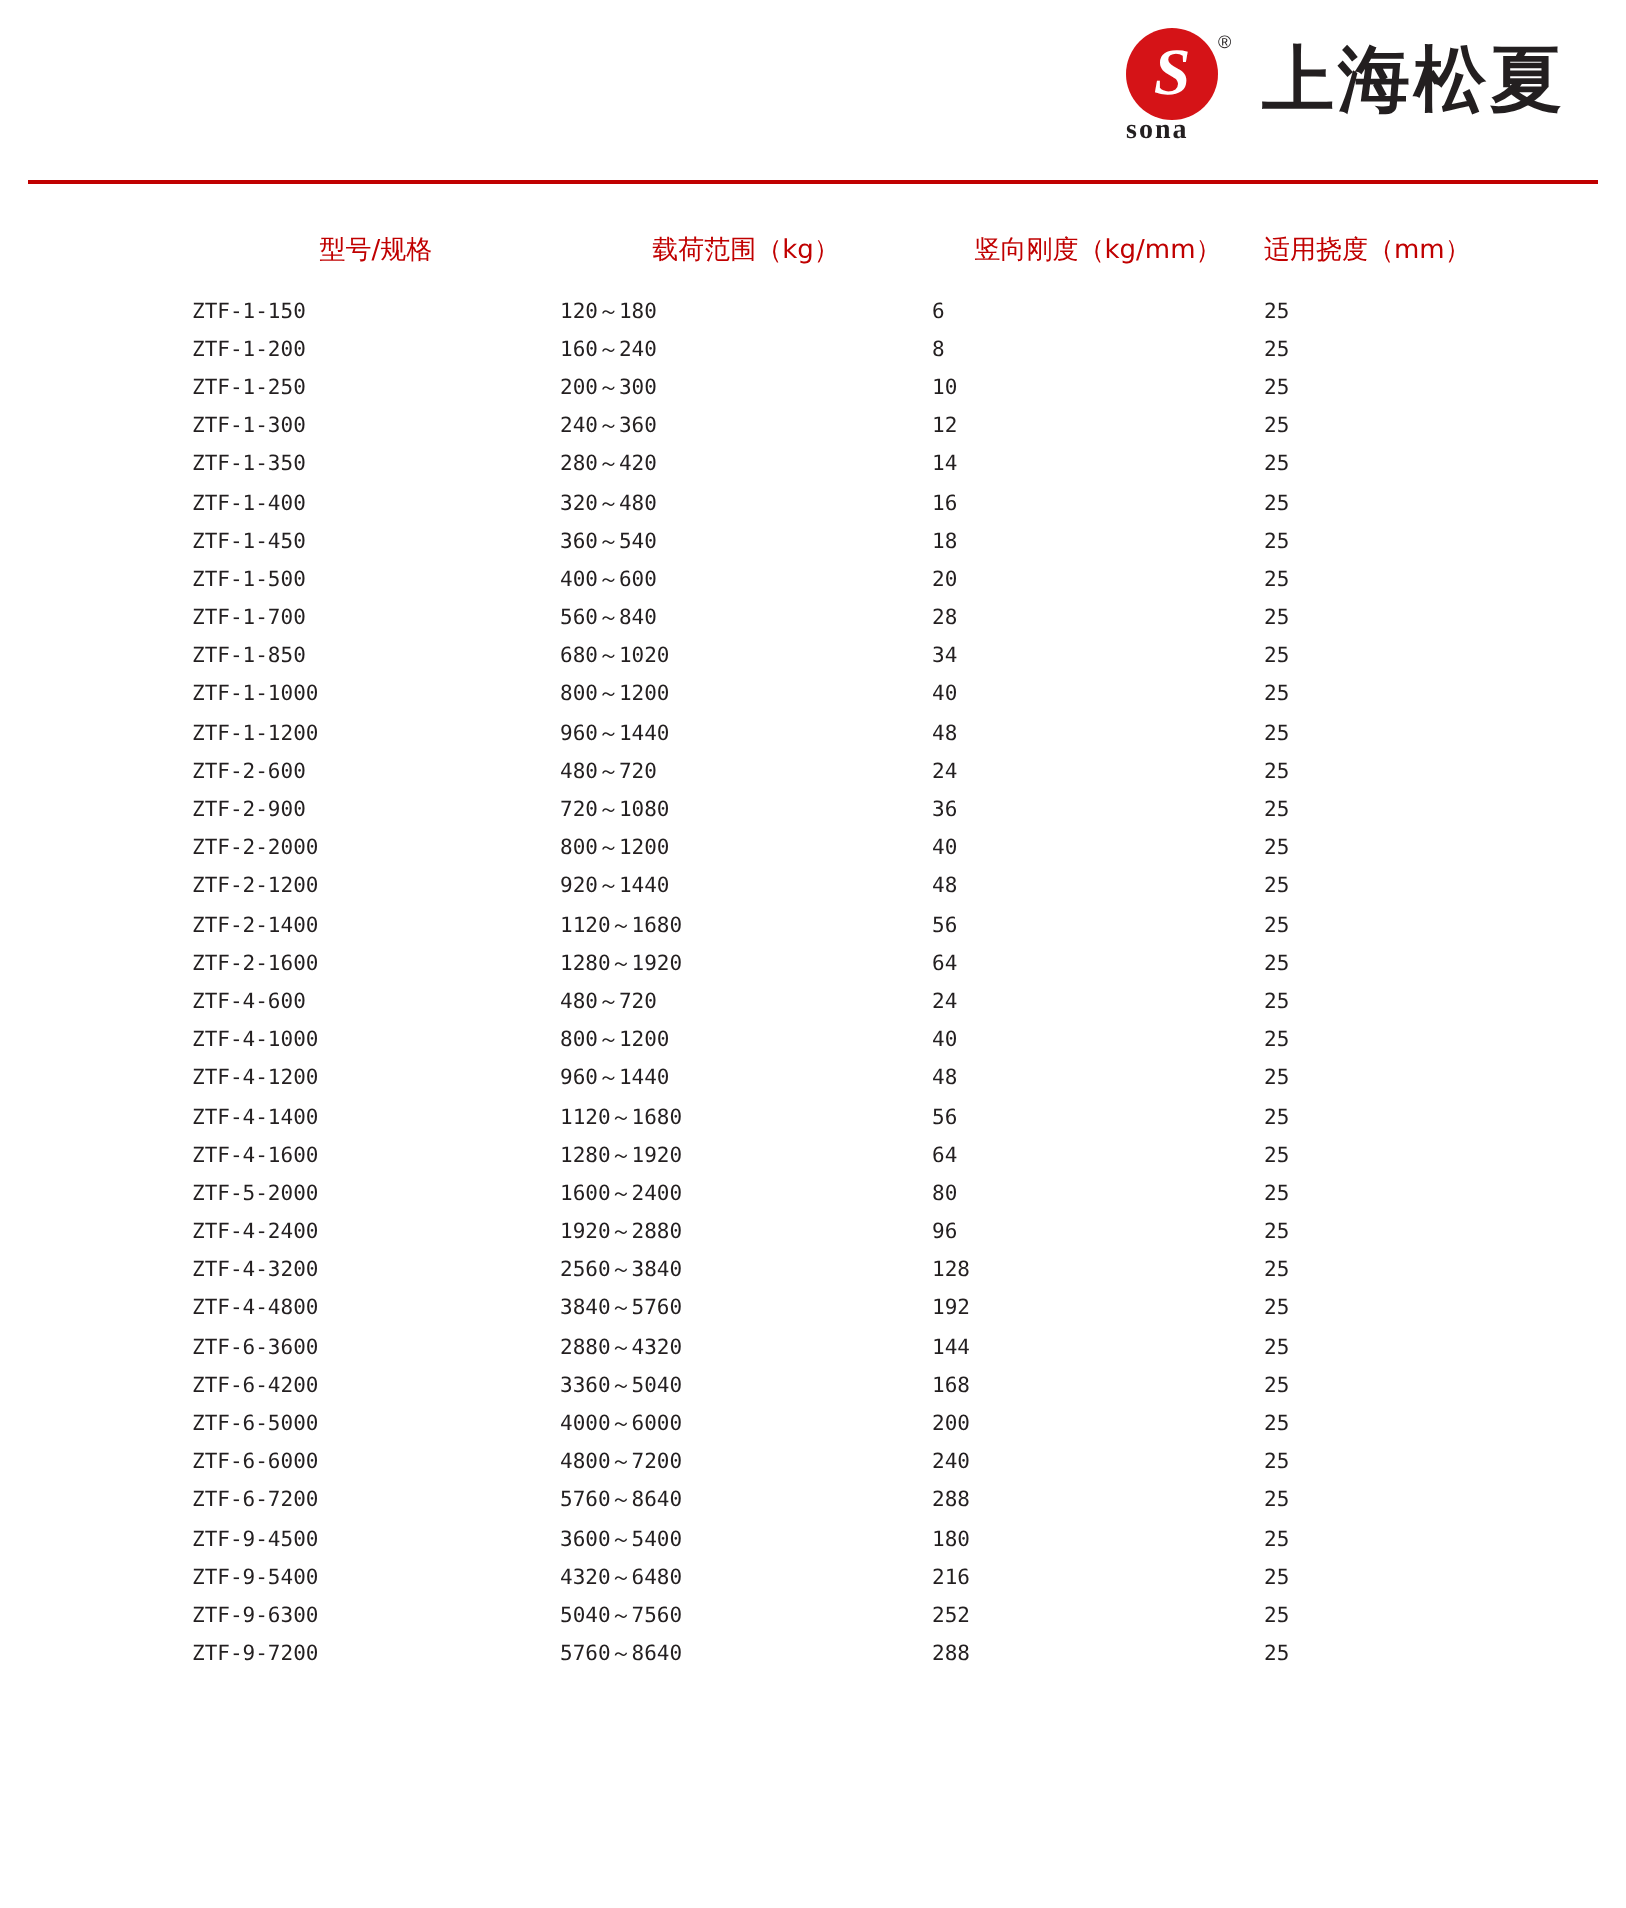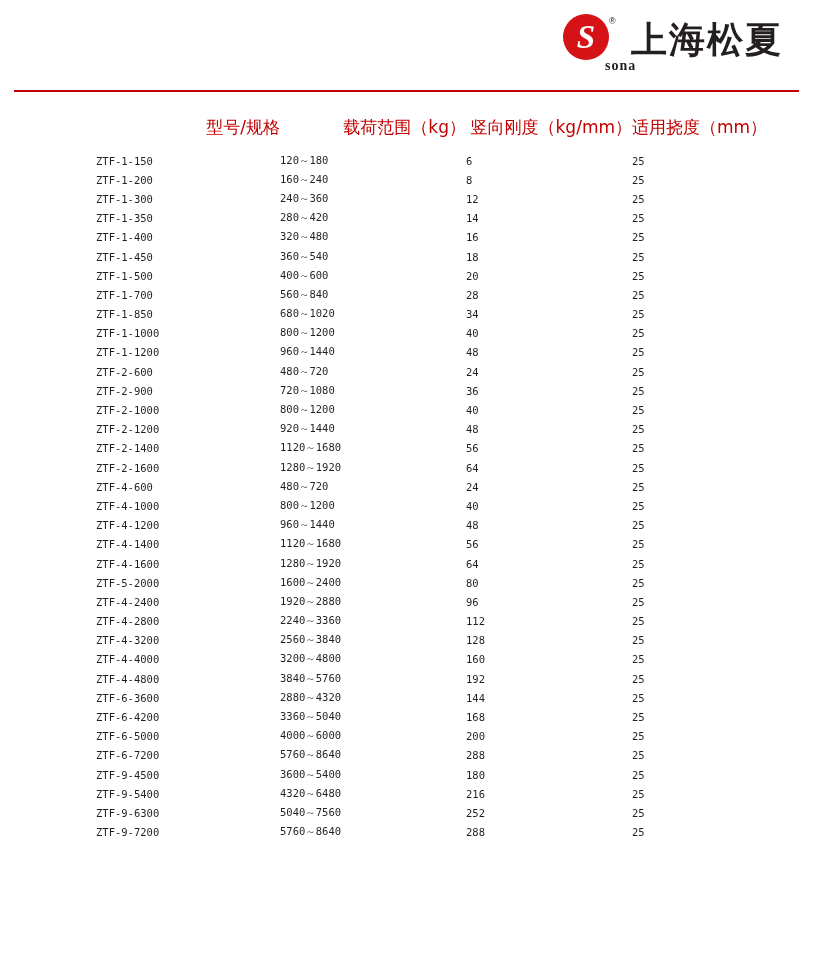--- a/index.html
+++ b/index.html
@@ -67,21 +67,20 @@
   }
   .logo-word {
     position: absolute;
     left: 4px;
     top: 44px;
     font-family: "Liberation Serif", serif;
     font-weight: bold;
     font-size: 14px;
     letter-spacing: 1px;
     color: #231f20;
-    margin-left: 42px;
   }
   .logo-cn {
     font-family: Liberation Mono, monospace;
     font-weight: bold;
     font-size: 36px;
     letter-spacing: 2px;
     color: #231f20;
     line-height: 58px;
   }
 
@@ -89,23 +88,23 @@
   .table-wrap {
     margin: 24px 0 0 0;
     padding: 0 96px 0 96px;
   }
   table.spec {
     width: 100%;
     border-collapse: collapse;
     table-layout: fixed;
   }
   table.spec th {
-    text-align: right;
+    text-align: center;
     font-family: "DejaVu Sans", sans-serif;
-    font-size: 17px;
+    font-size: 13px;
     font-weight: normal;
     color: #c00000;
     padding: 0 0 12px 0;
     white-space: nowrap;
   }
   table.spec td {
     text-align: left;
     font-family: "DejaVu Sans Mono", monospace;
     font-size: 10.5px;
     color: #231f20;
@@ -157,20 +156,26 @@
             <td>6</td>
             <td>25</td>
           </tr>
           <tr>
             <td>ZTF-1-200</td>
             <td>160～240</td>
             <td>8</td>
             <td>25</td>
           </tr>
           <tr>
+            <td>ZTF-1-250</td>
+            <td>200～300</td>
+            <td>10</td>
+            <td>25</td>
+          </tr>
+          <tr>
             <td>ZTF-1-300</td>
             <td>240～360</td>
             <td>12</td>
             <td>25</td>
           </tr>
           <tr>
             <td>ZTF-1-350</td>
             <td>280～420</td>
             <td>14</td>
             <td>25</td>
@@ -223,21 +228,21 @@
             <td>24</td>
             <td>25</td>
           </tr>
           <tr>
             <td>ZTF-2-900</td>
             <td>720～1080</td>
             <td>36</td>
             <td>25</td>
           </tr>
           <tr>
-            <td>ZTF-2-1000</td>
+            <td>ZTF-2-2000</td>
             <td>800～1200</td>
             <td>40</td>
             <td>25</td>
           </tr>
           <tr>
             <td>ZTF-2-1200</td>
             <td>920～1440</td>
             <td>48</td>
             <td>25</td>
           </tr>
@@ -289,38 +294,26 @@
             <td>80</td>
             <td>25</td>
           </tr>
           <tr>
             <td>ZTF-4-2400</td>
             <td>1920～2880</td>
             <td>96</td>
             <td>25</td>
           </tr>
           <tr>
-            <td>ZTF-4-2800</td>
-            <td>2240～3360</td>
-            <td>112</td>
-            <td>25</td>
-          </tr>
-          <tr>
             <td>ZTF-4-3200</td>
             <td>2560～3840</td>
             <td>128</td>
             <td>25</td>
           </tr>
           <tr>
-            <td>ZTF-4-4000</td>
-            <td>3200～4800</td>
-            <td>160</td>
-            <td>25</td>
-          </tr>
-          <tr>
             <td>ZTF-4-4800</td>
             <td>3840～5760</td>
             <td>192</td>
             <td>25</td>
           </tr>
           <tr>
             <td>ZTF-6-3600</td>
             <td>2880～4320</td>
             <td>144</td>
             <td>25</td>
@@ -331,20 +324,26 @@
             <td>168</td>
             <td>25</td>
           </tr>
           <tr>
             <td>ZTF-6-5000</td>
             <td>4000～6000</td>
             <td>200</td>
             <td>25</td>
           </tr>
           <tr>
+            <td>ZTF-6-6000</td>
+            <td>4800～7200</td>
+            <td>240</td>
+            <td>25</td>
+          </tr>
+          <tr>
             <td>ZTF-6-7200</td>
             <td>5760～8640</td>
             <td>288</td>
             <td>25</td>
           </tr>
           <tr>
             <td>ZTF-9-4500</td>
             <td>3600～5400</td>
             <td>180</td>
             <td>25</td>

